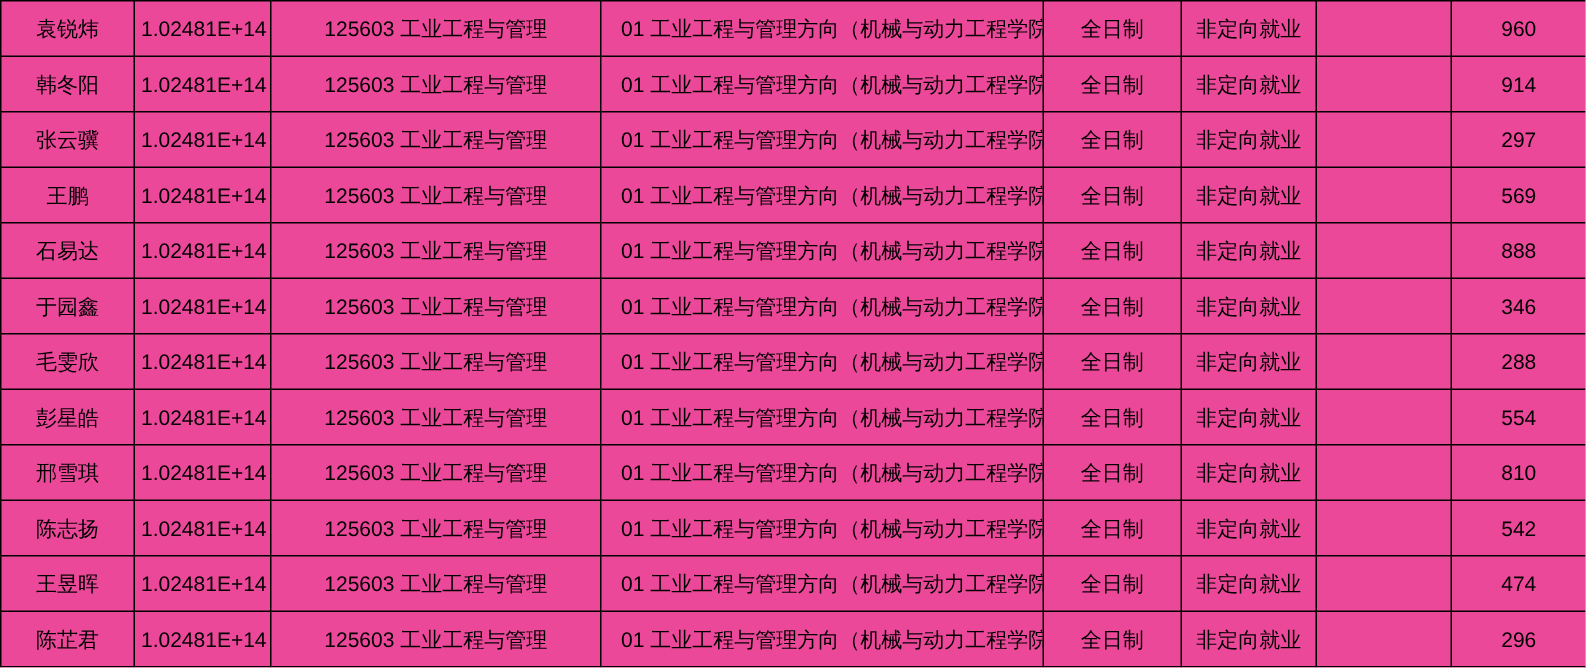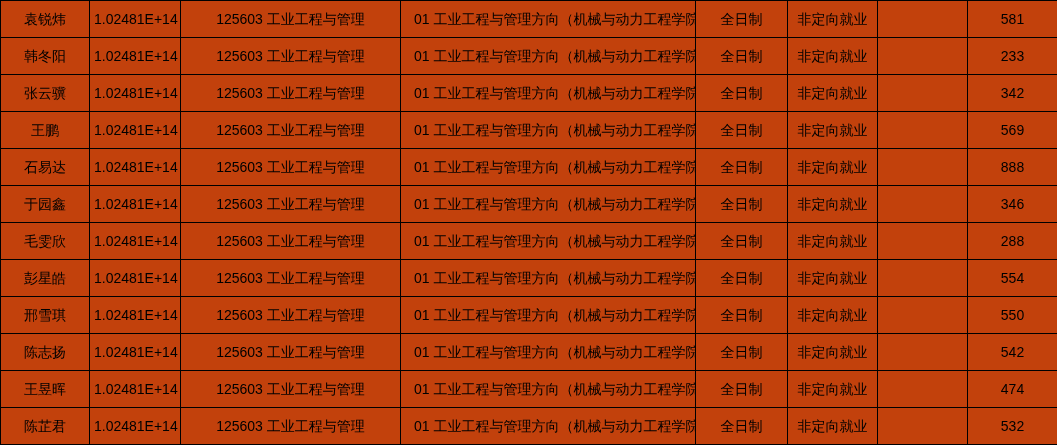--- a/index.html
+++ b/index.html
@@ -4,21 +4,21 @@
 <style>
   * { margin: 0; padding: 0; box-sizing: border-box; }
   html, body {
     background: #ffffff;
     font-family: "Liberation Sans", "DejaVu Sans", sans-serif;
   }
   .sheet {
     width: 1057px;
     height: 445px;
     overflow: hidden;
-    background: #c2410c;
+    background: #ec4899;
   }
   table.grid {
     width: 1057px;
     height: 445px;
     border-collapse: collapse;
     table-layout: fixed;
     font-size: 14px;
     color: #000000;
   }
   table.grid td {
@@ -53,41 +53,41 @@
       </colgroup>
     <tbody id="table-body">
         <tr>
     <td>袁锐炜</td>
     <td>1.02481E+14</td>
     <td>125603 工业工程与管理</td>
     <td class="align-left">01 工业工程与管理方向（机械与动力工程学院）</td>
     <td>全日制</td>
     <td>非定向就业</td>
     <td></td>
-    <td>581</td>
+    <td>960</td>
   </tr>
         <tr>
     <td>韩冬阳</td>
     <td>1.02481E+14</td>
     <td>125603 工业工程与管理</td>
     <td class="align-left">01 工业工程与管理方向（机械与动力工程学院）</td>
     <td>全日制</td>
     <td>非定向就业</td>
     <td></td>
-    <td>233</td>
+    <td>914</td>
   </tr>
         <tr>
     <td>张云骥</td>
     <td>1.02481E+14</td>
     <td>125603 工业工程与管理</td>
     <td class="align-left">01 工业工程与管理方向（机械与动力工程学院）</td>
     <td>全日制</td>
     <td>非定向就业</td>
     <td></td>
-    <td>342</td>
+    <td>297</td>
   </tr>
         <tr>
     <td>王鹏</td>
     <td>1.02481E+14</td>
     <td>125603 工业工程与管理</td>
     <td class="align-left">01 工业工程与管理方向（机械与动力工程学院）</td>
     <td>全日制</td>
     <td>非定向就业</td>
     <td></td>
     <td>569</td>
@@ -133,21 +133,21 @@
     <td>554</td>
   </tr>
         <tr>
     <td>邢雪琪</td>
     <td>1.02481E+14</td>
     <td>125603 工业工程与管理</td>
     <td class="align-left">01 工业工程与管理方向（机械与动力工程学院）</td>
     <td>全日制</td>
     <td>非定向就业</td>
     <td></td>
-    <td>550</td>
+    <td>810</td>
   </tr>
         <tr>
     <td>陈志扬</td>
     <td>1.02481E+14</td>
     <td>125603 工业工程与管理</td>
     <td class="align-left">01 工业工程与管理方向（机械与动力工程学院）</td>
     <td>全日制</td>
     <td>非定向就业</td>
     <td></td>
     <td>542</td>
@@ -163,17 +163,17 @@
     <td>474</td>
   </tr>
         <tr>
     <td>陈芷君</td>
     <td>1.02481E+14</td>
     <td>125603 工业工程与管理</td>
     <td class="align-left">01 工业工程与管理方向（机械与动力工程学院）</td>
     <td>全日制</td>
     <td>非定向就业</td>
     <td></td>
-    <td>532</td>
+    <td>296</td>
   </tr>
       </tbody>
   </table>
 </div>
 
 </body></html>

